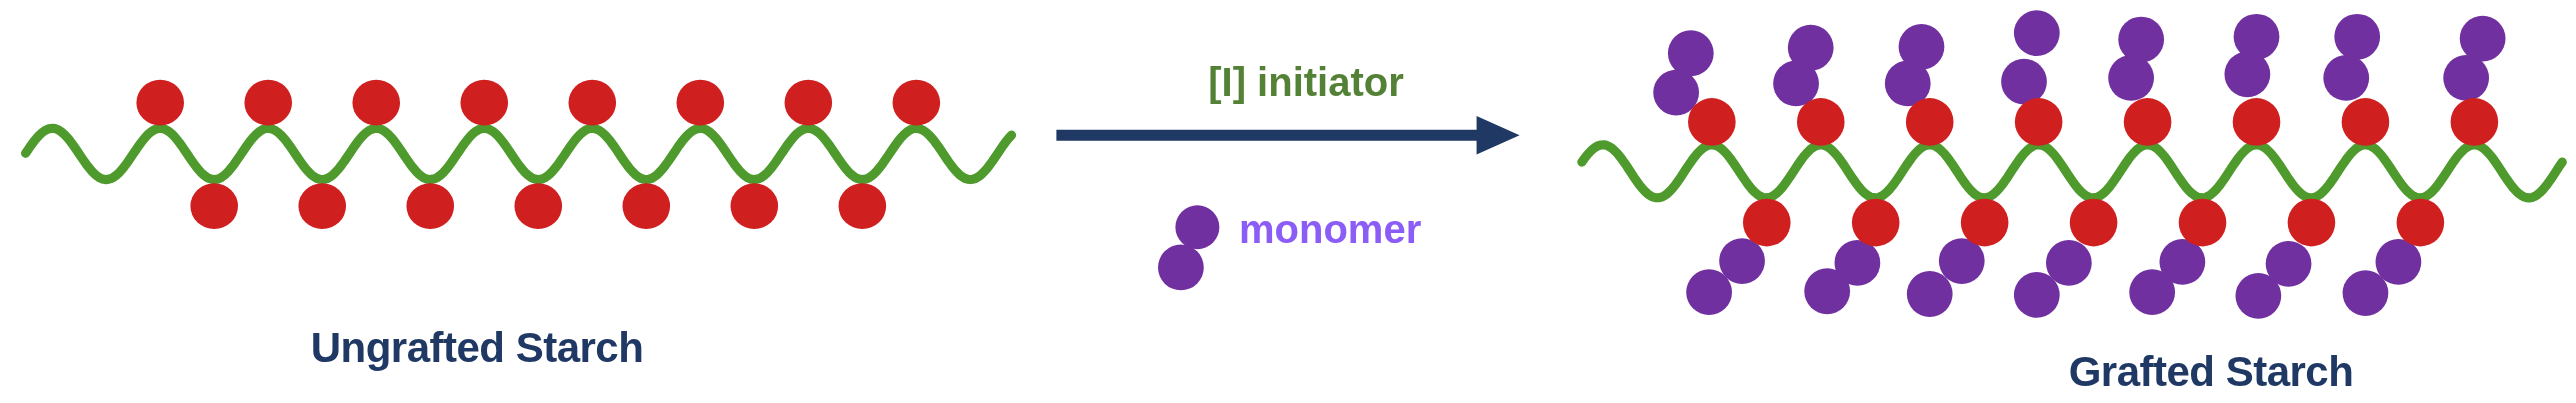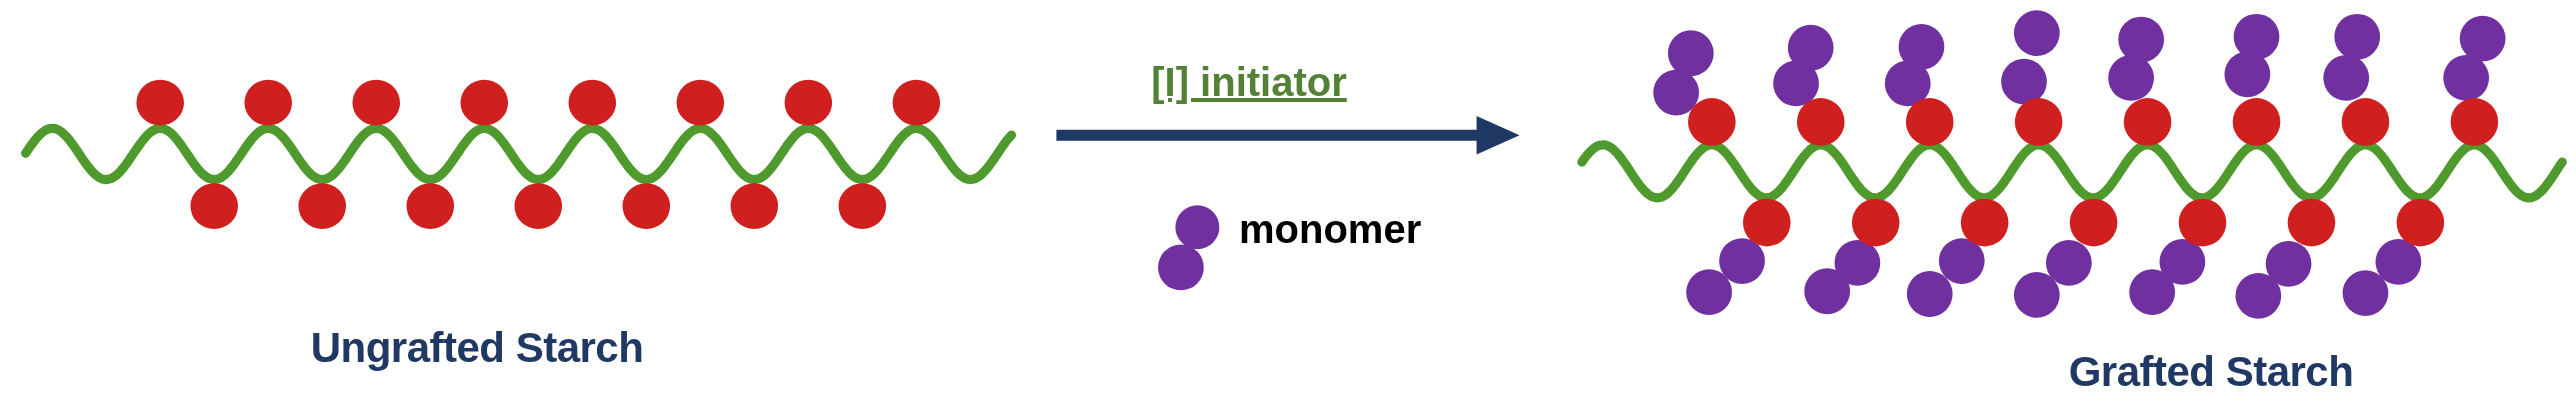--- a/index.html
+++ b/index.html
@@ -95,19 +95,19 @@
       <circle cx="2467" cy="323" r="25" fill="#7030a0"></circle>
       <circle cx="2500" cy="288" r="25" fill="#7030a0"></circle>
       <ellipse cx="2525" cy="243" rx="26" ry="26" fill="#d01f1f"></ellipse>
       <circle cx="2584" cy="320" r="25" fill="#7030a0"></circle>
       <circle cx="2620" cy="286" r="25" fill="#7030a0"></circle>
       <ellipse cx="2644" cy="243" rx="26" ry="26" fill="#d01f1f"></ellipse>
     </svg>
 
   <div class="caption" id="left-caption" style="left: 477px; top: 324px; color: rgb(31, 56, 100); text-align: right;">Ungrafted Starch</div>
 
-  <div class="green-label centered" id="arrow-label" style="left: 1249px; top: 60px; color: rgb(83, 129, 53); text-decoration: underline;">[I] initiator</div>
+  <div class="green-label centered" id="arrow-label" style="left: 1306px; top: 60px; color: rgb(83, 129, 53);">[I] initiator</div>
 
-  <div class="green-label" id="monomer-label" style="left: 1239px; top: 207px; color: #000000;">monomer</div>
+  <div class="green-label" id="monomer-label" style="left: 1239px; top: 207px; color: #8b5cf6;">monomer</div>
 
   <div class="caption" id="right-caption" style="left: 2211px; top: 348px; color: rgb(31, 56, 100); text-align: right;">Grafted Starch</div>
 </div>
 
 
 </body></html>

